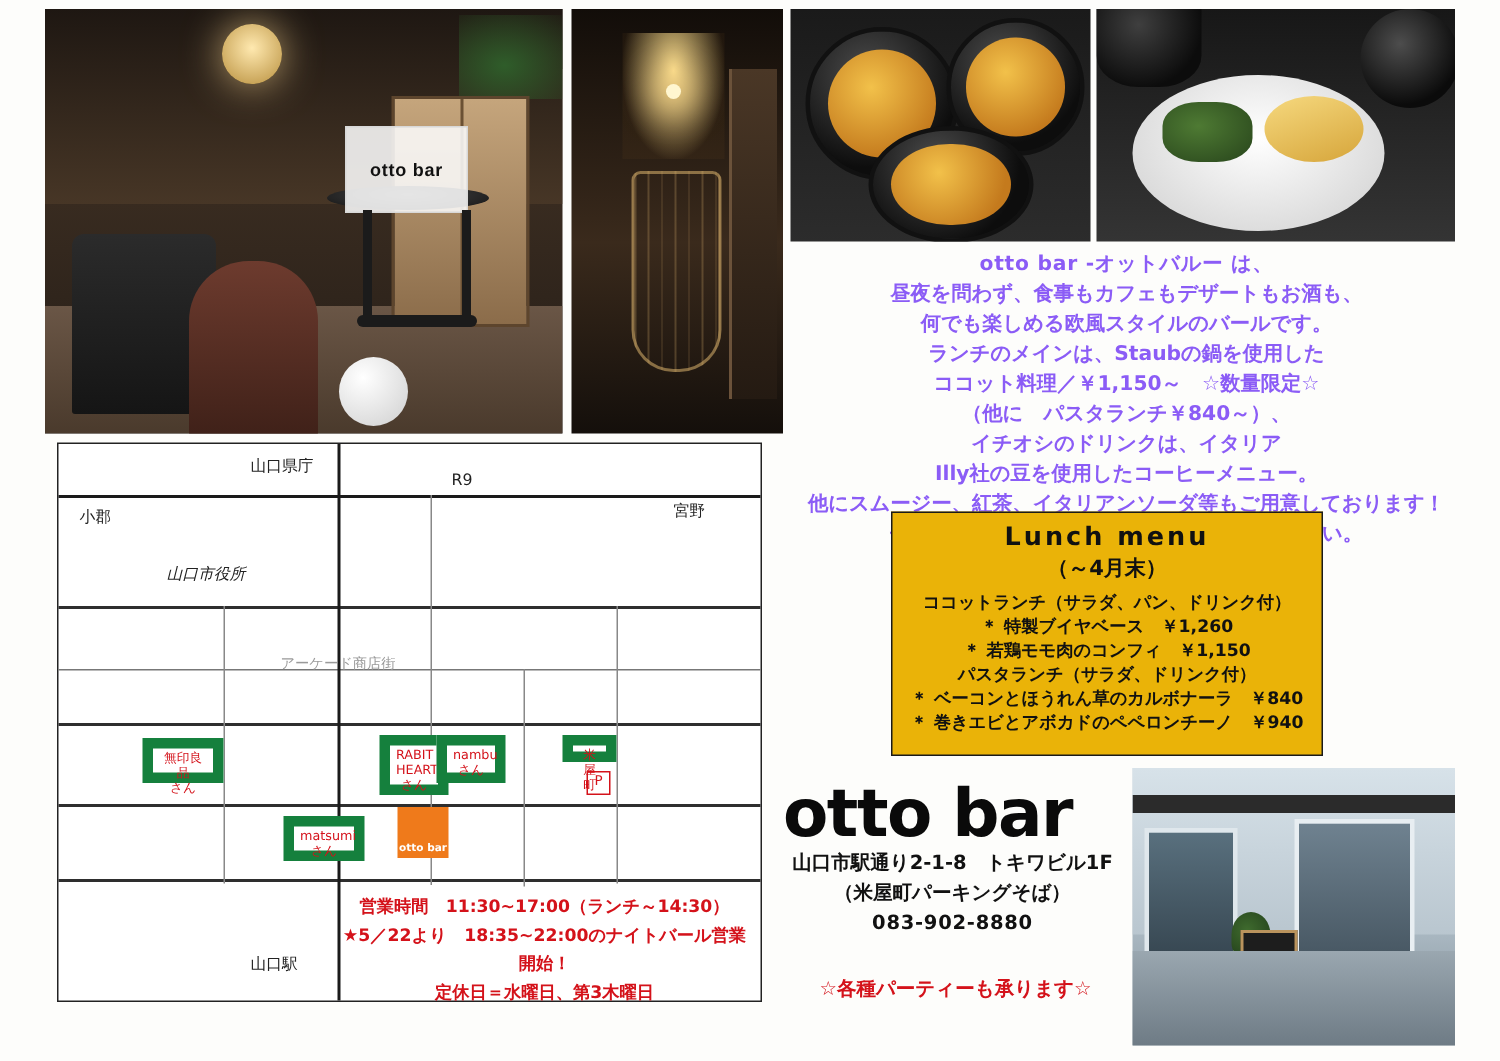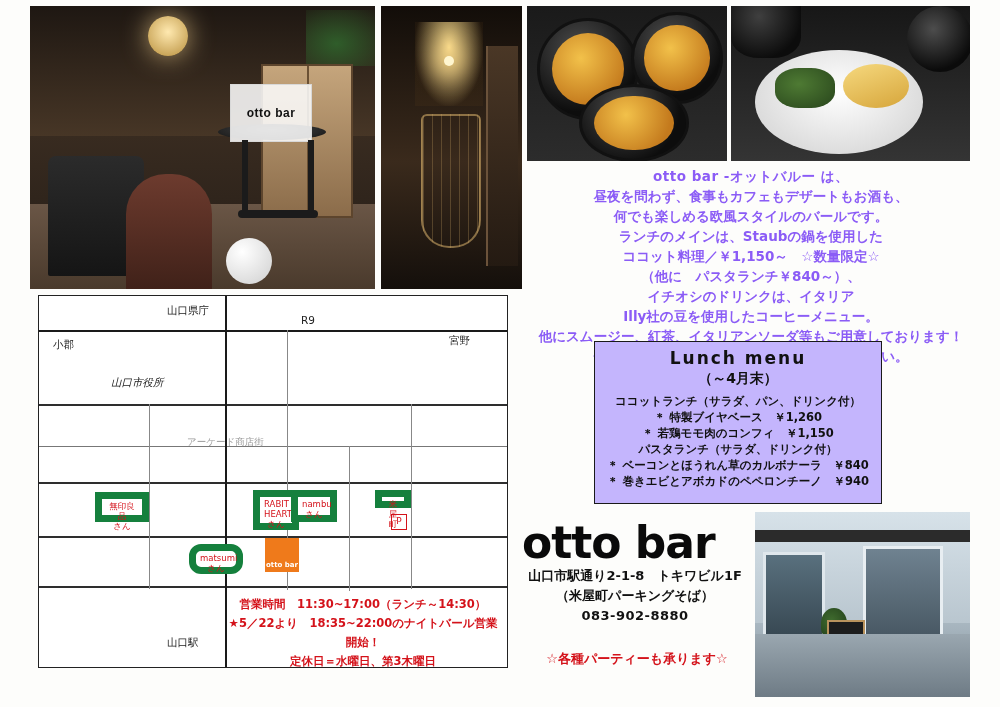--- a/index.html
+++ b/index.html
@@ -191,21 +191,21 @@
     color: #8b5cf6;
   }
   #intro-text .line { white-space: nowrap; }
   #intro-text .brand { letter-spacing: 0.5px; }
 
   
   #lunch-menu {
     position:absolute;
     left: 594px; top: 341px; width: 288px; height: 163px;
     border: 1.5px solid #1a1a1a;
-    background: #c4b5fd;
+    background: #eab308;
     padding: 6px 8px 8px 8px;
     box-sizing: border-box;
     text-align: center;
     font-family: "DejaVu Sans", "Liberation Sans", sans-serif;
   }
   #lunch-menu .title {
     font-size: 17px; font-weight: bold; letter-spacing: 2px; margin-bottom: 2px;
   }
   #lunch-menu .sub {
     font-size: 14px; font-weight: bold; margin-bottom: 5px;
@@ -453,21 +453,21 @@
 さん</span>
     </div>
     <div class="box" style="left:252px; top:194px; width:46px; height:32px;">
       <span style="white-space:pre-line;">nambu
 さん</span>
     </div>
     <div class="box" style="left:336px; top:194px; width:36px; height:18px;">
       <span>米屋町</span>
     </div>
     <div class="pbox" style="left:352px; top:218px;">P</div>
-    <div class="box" style="left:150px; top:248px; width:54px; height:30px;border-radius:12px;">
+    <div class="box" style="left:150px; top:248px; width:54px; height:30px;">
       <span style="white-space:pre-line;">matsumi
 さん</span>
     </div>
 
     <div class="marker" style="left:226px; top:242px;">
       <span class="otto-mark">otto bar</span>
     </div>
   </div>
 
   <div id="map-hours">

